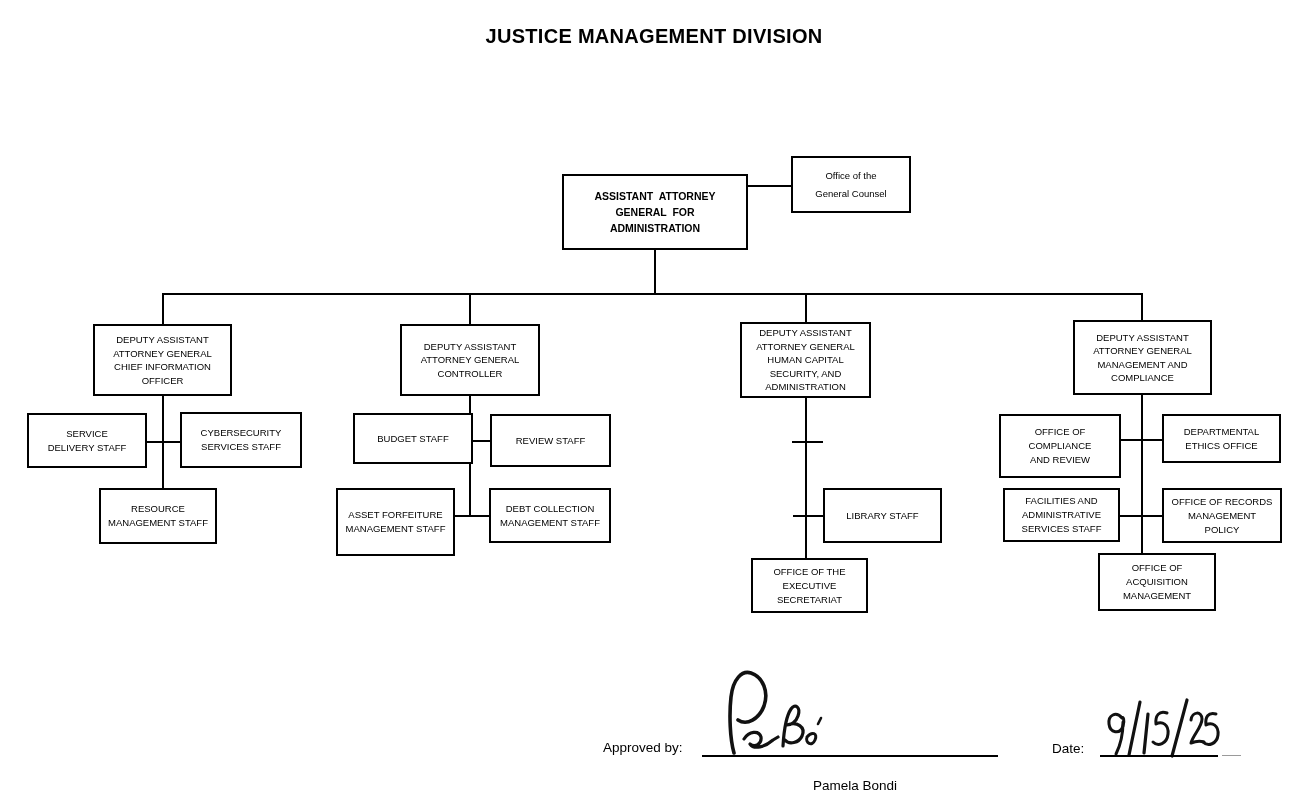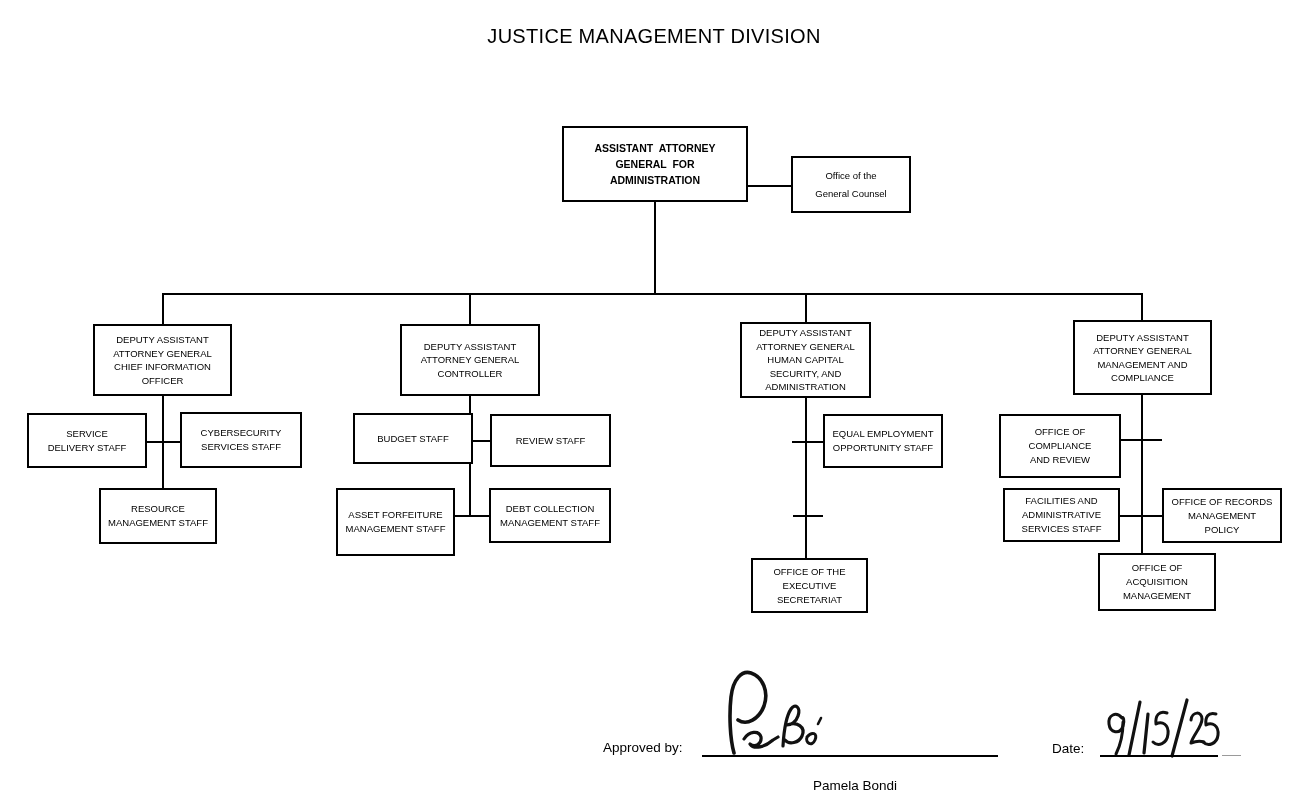--- a/index.html
+++ b/index.html
@@ -13,21 +13,21 @@
     background: var(--background);
     font-family: "Liberation Sans", sans-serif;
     color: var(--text);
     overflow: hidden;
   }
   .title {
     position: absolute;
     top: 25px; left: 0; width: 100%;
     text-align: center;
     font-size: 20px;
-    font-weight: normal;
+    font-weight: bold;
     letter-spacing: 0.3px;
     color: var(--text);
   }
   .box {
     position: absolute;
     border: 2px solid var(--line);
     display: flex;
     align-items: center;
     justify-content: center;
     text-align: center;
@@ -38,20 +38,21 @@
     color: var(--text);
     background: var(--background);
   }
   .box.parent { line-height: 13.5px; }
   .box.root {
     font-weight: bold;
     font-size: 10.5px;
     line-height: 16px;
     word-spacing: 3px;
     border-width: 2px;
+    margin-top: 48px;
   }
   .box.counsel { line-height: 18px; }
   .line { position: absolute; background: var(--line); }
   .thinline { position: absolute; background: #9a9a9a; }
   .label { position: absolute; font-size: 13.5px; color: var(--text); }
   .sig-block {
     position: absolute;
     left: 770px; top: 760px; width: 170px;
     text-align: center;
     font-size: 13.5px;
@@ -121,28 +122,29 @@
   <div class="box" style="left:99px;top:488px;width:118px;height:56px">RESOURCE
 MANAGEMENT STAFF</div>
 
   <div class="box" style="left:353px;top:413px;width:120px;height:51px">BUDGET STAFF</div>
   <div class="box" style="left:490px;top:414px;width:121px;height:53px">REVIEW STAFF</div>
   <div class="box" style="left:336px;top:488px;width:119px;height:68px">ASSET FORFEITURE
 MANAGEMENT STAFF</div>
   <div class="box" style="left:489px;top:488px;width:122px;height:55px">DEBT COLLECTION
 MANAGEMENT STAFF</div>
 
-  <div class="box" style="left:823px;top:414px;width:120px;height:54px">EQUAL EMPLOYMENT
-OPPORTUNITY STAFF</div>
+  <div class="box" style="left:823px;top:488px;width:119px;height:55px">LIBRARY STAFF</div>
   <div class="box" style="left:751px;top:558px;width:117px;height:55px">OFFICE OF THE
 EXECUTIVE
 SECRETARIAT</div>
 
   <div class="box" style="left:999px;top:414px;width:122px;height:64px">OFFICE OF COMPLIANCE
 AND REVIEW</div>
+  <div class="box" style="left:1162px;top:414px;width:119px;height:49px">DEPARTMENTAL
+ETHICS OFFICE</div>
   <div class="box" style="left:1003px;top:488px;width:117px;height:54px">FACILITIES AND
 ADMINISTRATIVE
 SERVICES STAFF</div>
   <div class="box" style="left:1162px;top:488px;width:120px;height:55px">OFFICE OF RECORDS
 MANAGEMENT
 POLICY</div>
   <div class="box" style="left:1098px;top:553px;width:118px;height:58px">OFFICE OF
 ACQUISITION
 MANAGEMENT</div>
 

